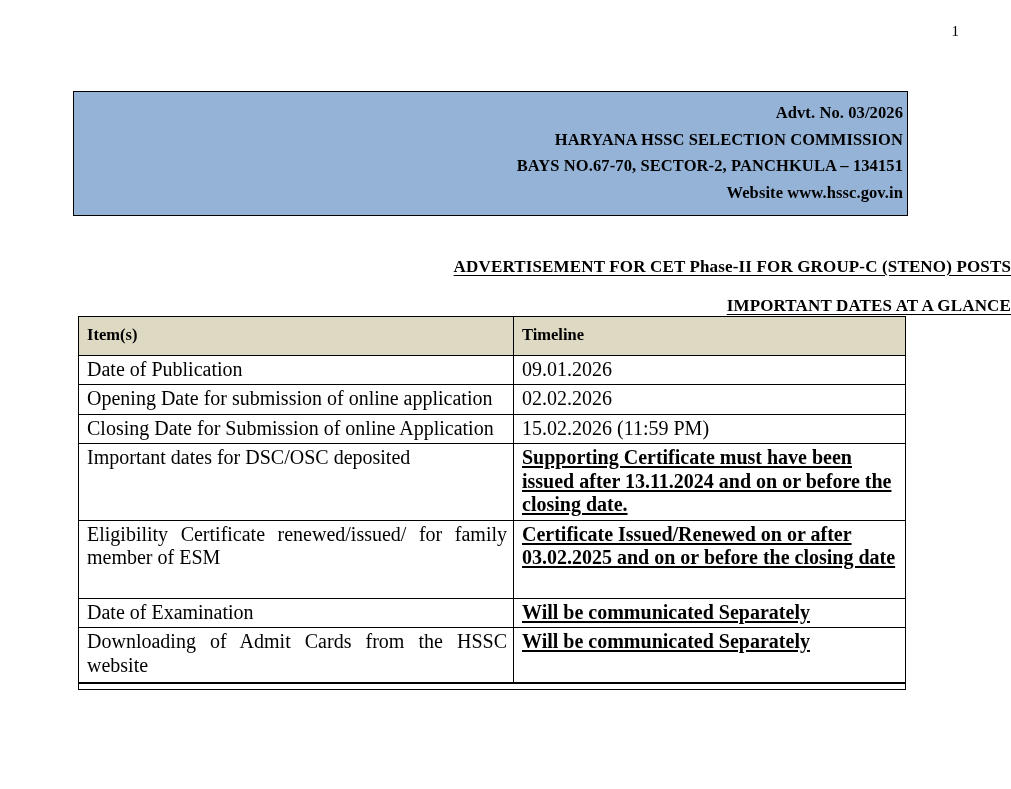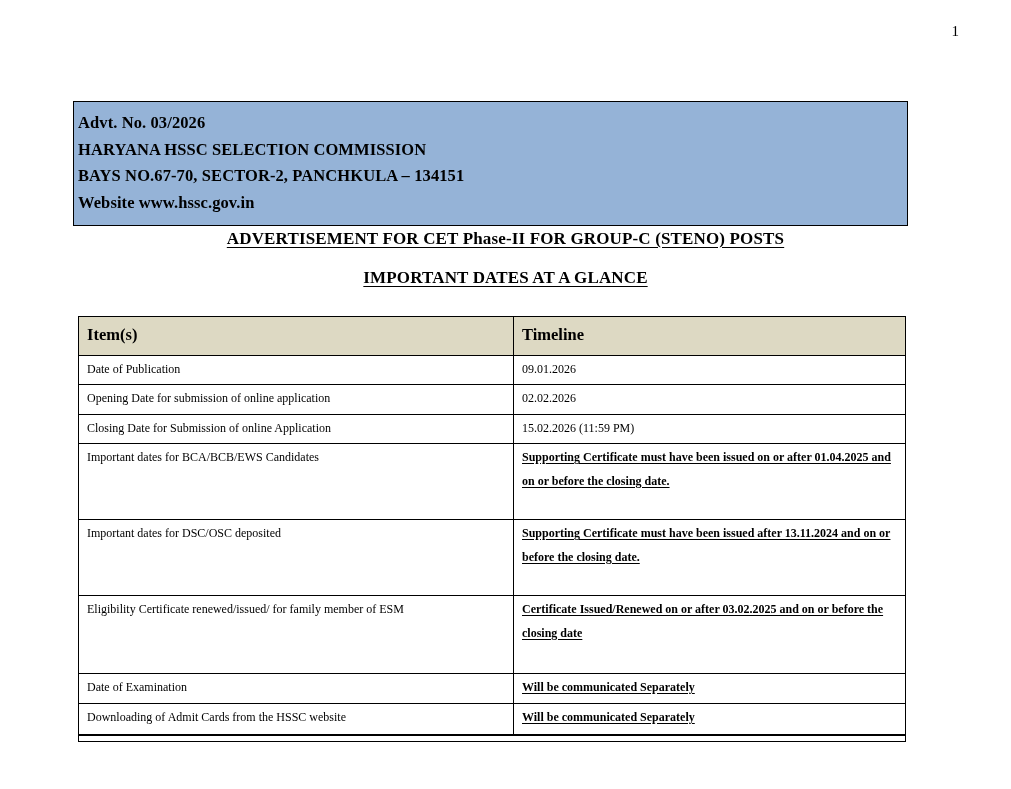--- a/index.html
+++ b/index.html
@@ -32,45 +32,46 @@
     font-size: 15px;
     line-height: 1;
     font-family: "Liberation Serif", "DejaVu Serif", serif;
     color: #000;
   }
 
   
   .header-box {
     position: absolute;
     left: 73px;
-    top: 101px;
+    top: 91px;
     width: 835px;
     box-sizing: border-box;
     background: #95b3d7;
     border: 1.6px solid #000000;
-    text-align: left;
+    text-align: right;
     padding: 8px 4px 9px 4px;
   }
   .header-line {
     font-weight: bold;
     font-size: 16.5px;
     line-height: 26.5px;
     letter-spacing: 0.1px;
     white-space: nowrap;
   }
 
   
   .doc-title {
     position: absolute;
     left: 0;
     width: 1011px;
-    text-align: center;
+    text-align: right;
     font-weight: bold;
     font-size: 17px;
     letter-spacing: 0.15px;
+    margin-top: 28px;
   }
   .doc-title span {
     text-decoration: underline;
     text-underline-offset: 3px;
   }
   #title-main { top: 229px; }
   #title-sub  { top: 268px; }
 
   
   .dates-table {
@@ -81,21 +82,21 @@
     border-collapse: collapse;
     table-layout: fixed;
   }
   .dates-table col.c1 { width: 435px; }
   .dates-table col.c2 { width: 392px; }
 
   .dates-table td, .dates-table th {
     border: 1.3px solid #000000;
     vertical-align: top;
     padding: 2px 6px 3px 8px;
-    font-size: 12px;
+    font-size: 20px;
     line-height: 23.5px;
     font-weight: normal;
     text-align: left;
   }
 
   .dates-table thead th {
     background: #ddd9c3;
     font-weight: bold;
     font-size: 16.5px;
     padding-top: 6px;
@@ -177,28 +178,20 @@
           </td>
       </tr>
       <tr>
         <td>
             <span class="cell-block t-plain">Closing Date for Submission of online Application</span>
           </td>
         <td>
             <span class="cell-block t-plain">15.02.2026    (11:59 PM)</span>
           </td>
       </tr>
-      <tr class="row-tall-1">
-        <td>
-            <span class="cell-block t-plain">Important dates for BCA/BCB/EWS Candidates</span>
-          </td>
-        <td>
-            <span class="cell-block t-bold-ul">Supporting Certificate must have been issued on or after 01.04.2025 and on or before the closing date.</span>
-          </td>
-      </tr>
       <tr class="row-tall-2">
         <td>
             <span class="cell-block t-plain">Important dates for DSC/OSC deposited</span>
           </td>
         <td>
             <span class="cell-block t-bold-ul">Supporting Certificate must have been issued after 13.11.2024 and on or before the closing date.</span>
           </td>
       </tr>
       <tr class="row-tall-3">
         <td>

